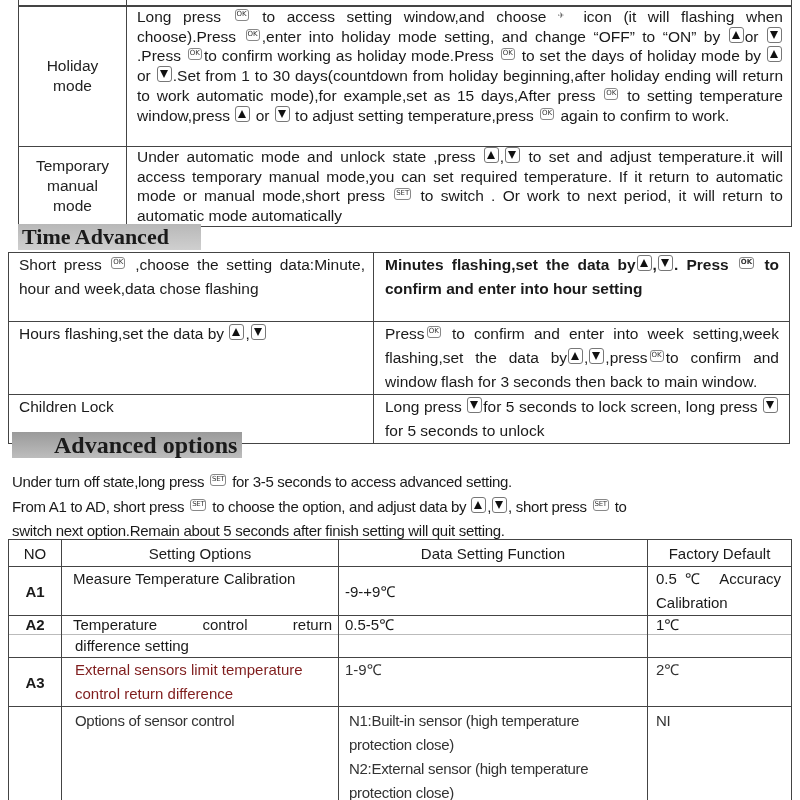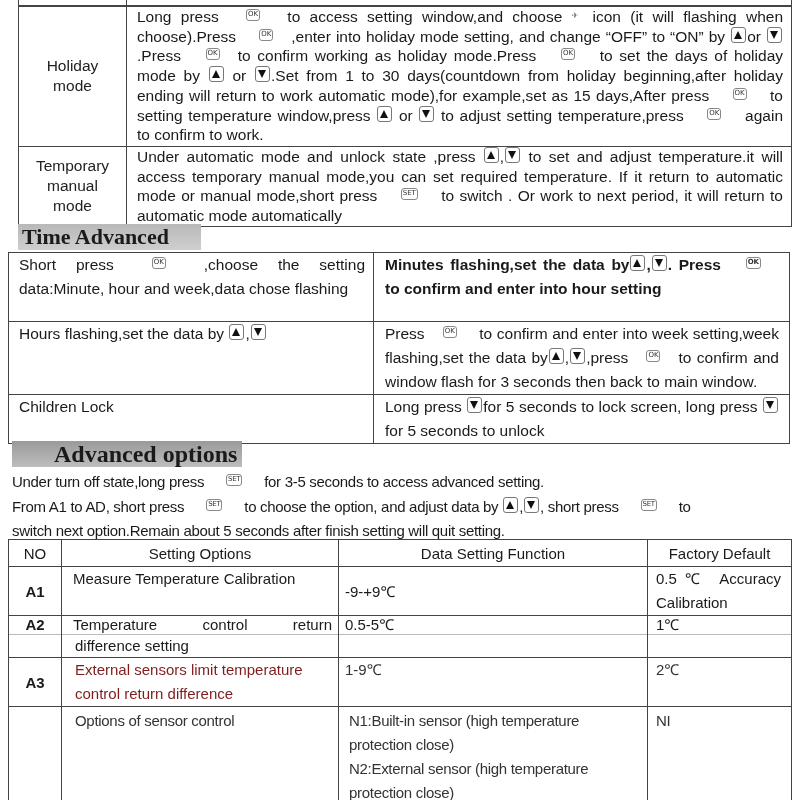--- a/index.html
+++ b/index.html
@@ -7,21 +7,21 @@
          font-family:"Liberation Sans", sans-serif; color:#1a1a1a; font-size:15.5px; }
   .abs { position:absolute; }
   table { border-collapse:collapse; }
   td { border:1.5px solid #444; vertical-align:top; padding:0; }
   .txt { line-height:19.7px; text-align:justify; text-align-last:left; }
   .lbl { text-align:center; vertical-align:middle; line-height:20px; color:#222; }
 
   
   .key { display:inline-block; border:1px solid #888; border-radius:3px; background:#fff;
          font-size:7px; line-height:9px; height:10px; padding:0 1px; vertical-align:6px;
-         color:#333; font-family:"DejaVu Sans", sans-serif; margin:0 18px; }
+         color:#333; font-family:"DejaVu Sans", sans-serif; margin:0 2px; }
   .arrow { display:inline-block; width:13px; height:14px; border:1px solid #777; border-radius:3px;
            background:#fff; vertical-align:-1px; position:relative; margin:0 1px; }
   .arrow.up::after { content:""; position:absolute; left:2px; top:3px; border-left:4.5px solid transparent;
            border-right:4.5px solid transparent; border-bottom:8px solid #111; }
   .arrow.down::after { content:""; position:absolute; left:2px; top:3px; border-left:4.5px solid transparent;
            border-right:4.5px solid transparent; border-top:8px solid #111; }
   .holiday-glyph { font-size:8px; color:#666; vertical-align:4px; }
 
   .section-title { font-family:"Liberation Serif", serif; font-weight:bold; font-size:22px;
                    background:linear-gradient(#b8b8b8,#cfcfcf); color:#1a1a1a; padding:0 4px; }
@@ -81,21 +81,21 @@
     <td style="height:48px;padding:0 8px 0 10px;">
           <div class="txt rich" style="line-height:24px;">Children Lock</div>
         </td>
     <td style="padding:0 10px 0 11px;">
           <div class="txt rich" style="line-height:24px;">Long press <span class="arrow down"></span>for 5 seconds to lock screen, long press <span class="arrow down"></span>for 5 seconds to unlock</div>
         </td>
   </tr>
 </tbody>
   </table>
 
-<div class="abs section-title adv-title" style="left:12px;top:441px;width:184px;height:26px;line-height:26px;padding-left:42px;">Advanced options</div>
+<div class="abs section-title adv-title" style="left:12px;top:432px;width:184px;height:26px;line-height:26px;padding-left:42px;">Advanced options</div>
 
 <div class="abs cond" style="left:12px;top:470px;width:780px;line-height:24.5px;">
   <div class="rich">Under turn off state,long press <span class="key">SET</span> for 3-5 seconds to access advanced setting.</div>
   <div class="rich">From A1 to AD, short press <span class="key">SET</span> to choose the option, and adjust data by <span class="arrow up"></span>,<span class="arrow down"></span>, short press <span class="key">SET</span> to</div>
   <div class="rich">switch next option.Remain about 5 seconds after finish setting will quit setting.</div>
 </div>
 
 <table class="abs" style="left:8px;top:539px;width:784px;font-size:15px;">
   <tbody>
       <tr>

